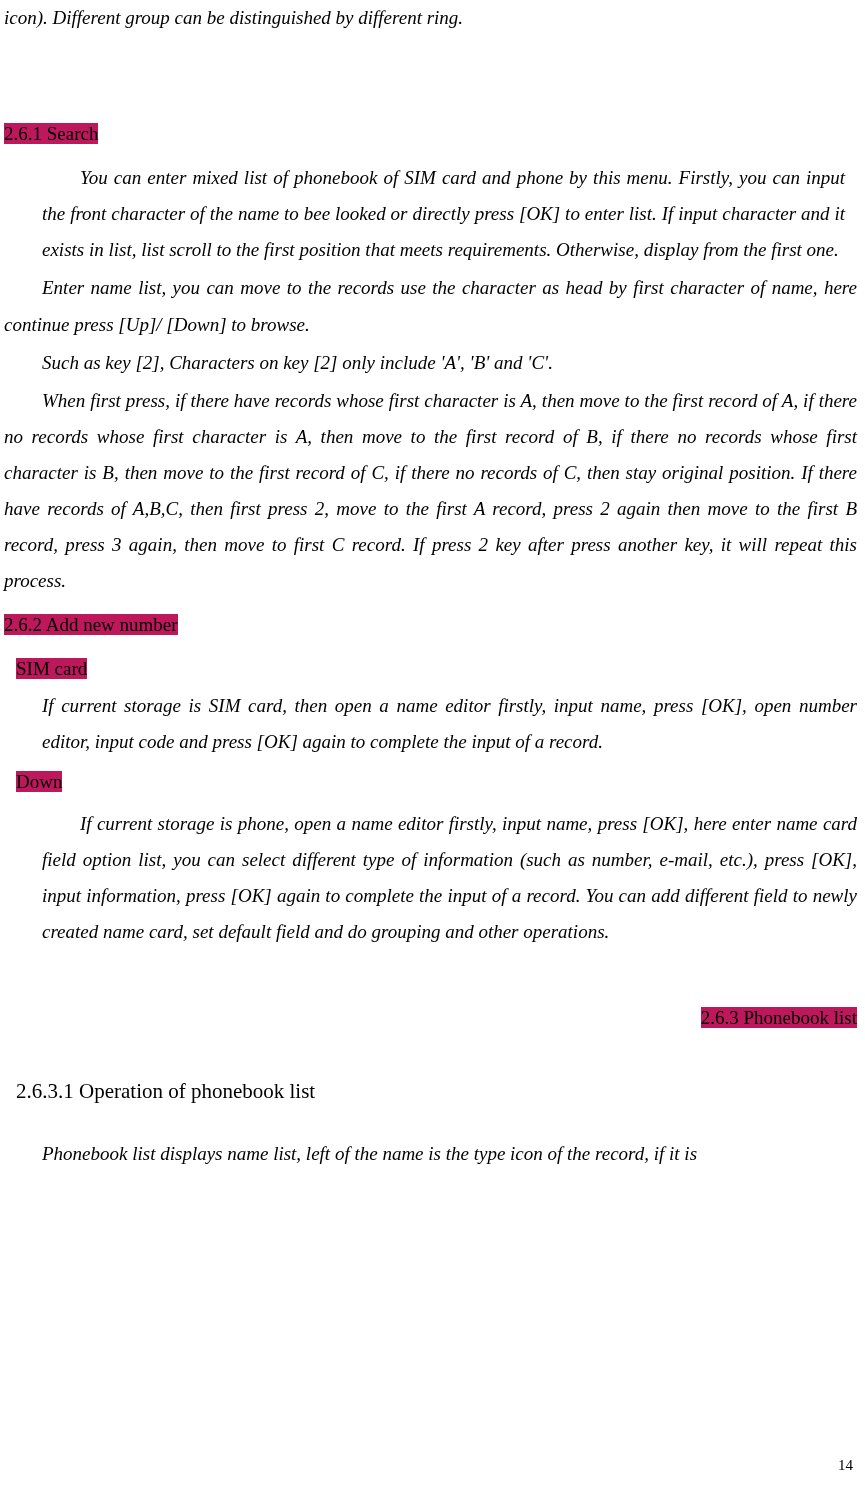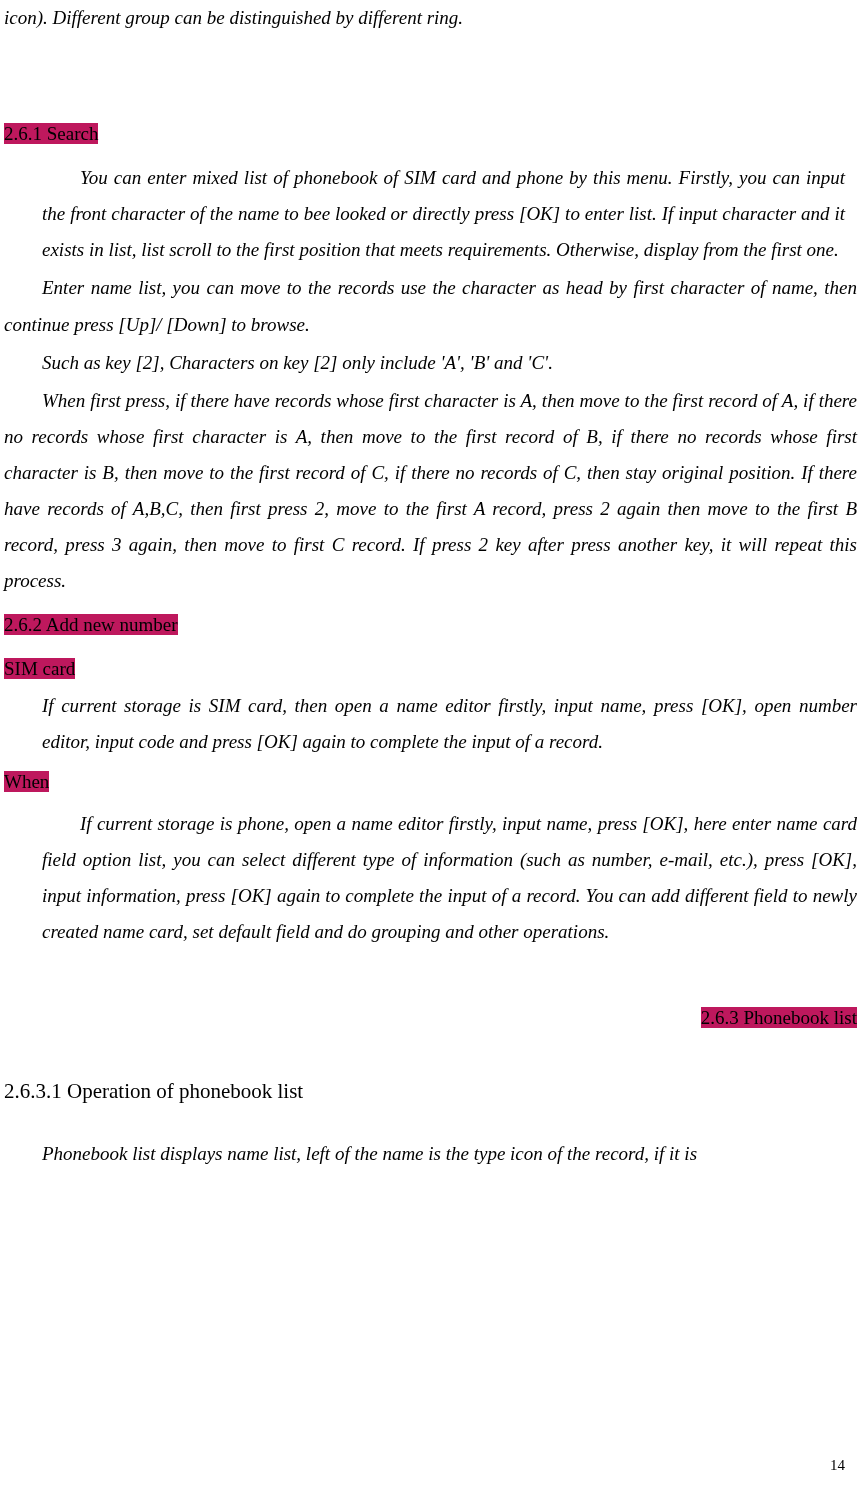--- a/index.html
+++ b/index.html
@@ -53,63 +53,63 @@
       font-style: italic;
     }
     .sub-heading {
       font-size: 21px;
       margin-top: 36px;
       margin-bottom: 24px;
     }
     .page-number {
       position: absolute;
       bottom: 8px;
-      right: 20px;
+      right: 12px;
       font-size: 15px;
     }
     .tight-section {
       margin-top: 8px;
     }
-    p { margin: 0; }
+    p { margin: 12px; }
     .spacer { height: 6px; }
     .spacer-lg { height: 28px; }
   </style>
 </head>
 <body>
 
 <div class="page">
 
   <p class="para no-indent">icon). Different group can be distinguished by different ring.</p>
 
   <div class="section-heading first">
     <span class="hl">2.6.1 Search</span>
   </div>
 
   <p class="para" style="margin-left:2em; text-indent:2em; margin-right:12px;">You can enter mixed list of phonebook of SIM card and phone by this menu. Firstly, you can input the front character of the name to bee looked or directly press [OK] to enter list. If input character and it exists in list, list scroll to the first position that meets requirements. Otherwise, display from the first one.</p>
 
   <p class="para no-indent" style="text-indent:2em;">
-    <span style="display:block; text-align:justify; text-indent:2em; margin-left:0;">Enter name list, you can move to the records use the character as head by first character of name, then continue press [Up]/ [Down] to browse.</span>
+    <span style="display:block; text-align:justify; text-indent:2em; margin-left:0;">Enter name list, you can move to the records use the character as head by first character of name, here continue press [Up]/ [Down] to browse.</span>
   </p>
 
   <p class="para">Such as key [2], Characters on key [2] only include 'A', 'B' and 'C'.</p>
 
 
   <p class="para no-indent" style="text-indent:2em;">When first press, if there have records whose first character is A, then move to the first record of A, if there no records whose first character is A, then move to the first record of B, if there no records whose first character is B, then move to the first record of C, if there no records of C, then stay original position. If there have records of A,B,C, then first press 2, move to the first A record, press 2 again then move to the first B record, press 3 again, then move to first C record. If press 2 key after press another key, it will repeat this process.</p>
 
   <div class="section-heading tight-section" style="">
     <span class="hl">2.6.2 Add new number</span>
   </div>
 
   <p class="sub-label">
     <span class="hl">SIM card</span>
   </p>
   <p class="para block-indent" style="text-align:justify;">If current storage is SIM card, then open a name editor firstly, input name, press [OK], open number editor, input code and press [OK] again to complete the input of a record.</p>
 
   <p class="sub-label">
-    <span class="hl">When</span>
+    <span class="hl">Down</span>
   </p>
 
   <div class="spacer"></div>
 
   <p class="para block-indent" style="text-align:justify; text-indent:2em; margin-left:2em;">
     <span style="display:block; text-indent:0;">
       <span style="display:block; text-indent:2em; margin-left:-2em; padding-left:2em; text-align:justify;"></span>
     </span>
   </p>
   <p class="para" style="margin-left:2em; text-indent:2em; text-align:justify; margin-top:-2px;">If current storage is phone, open a name editor firstly, input name, press [OK], here enter name card field option list, you can select different type of information (such as number, e-mail, etc.), press [OK], input information, press [OK] again to complete the input of a record. You can add different field to newly created name card, set default field and do grouping and other operations.</p>

